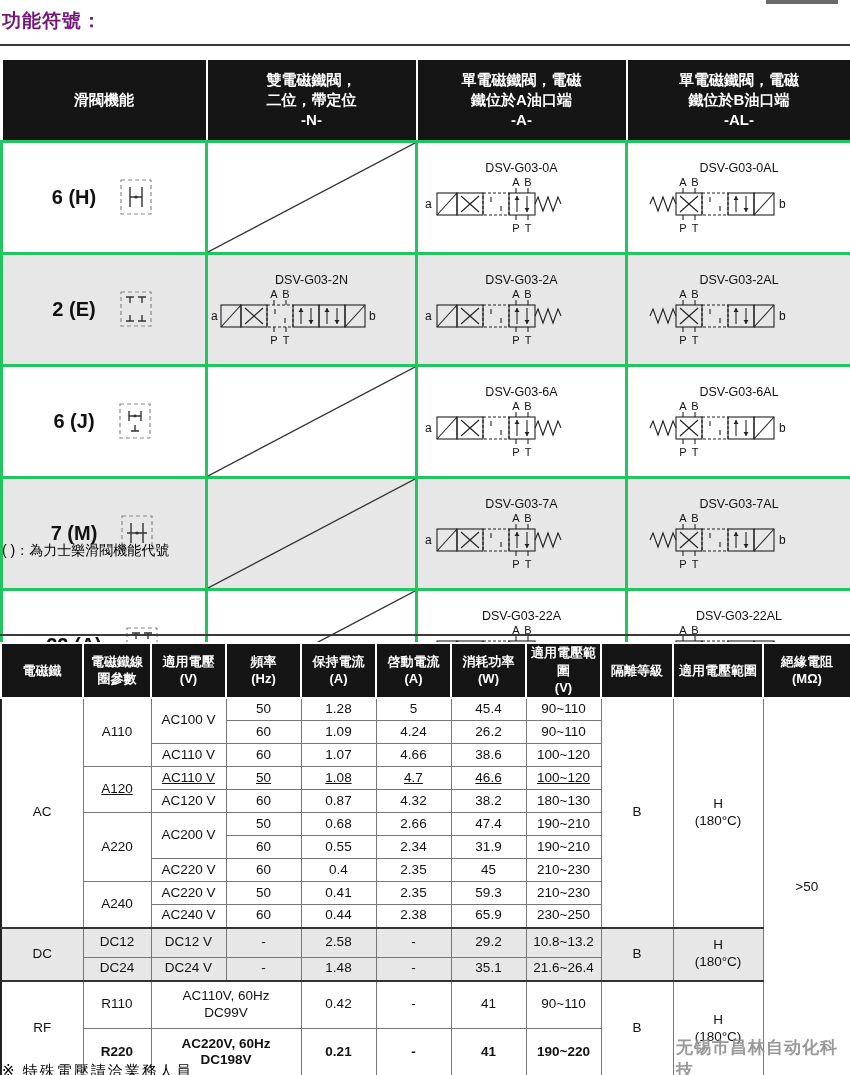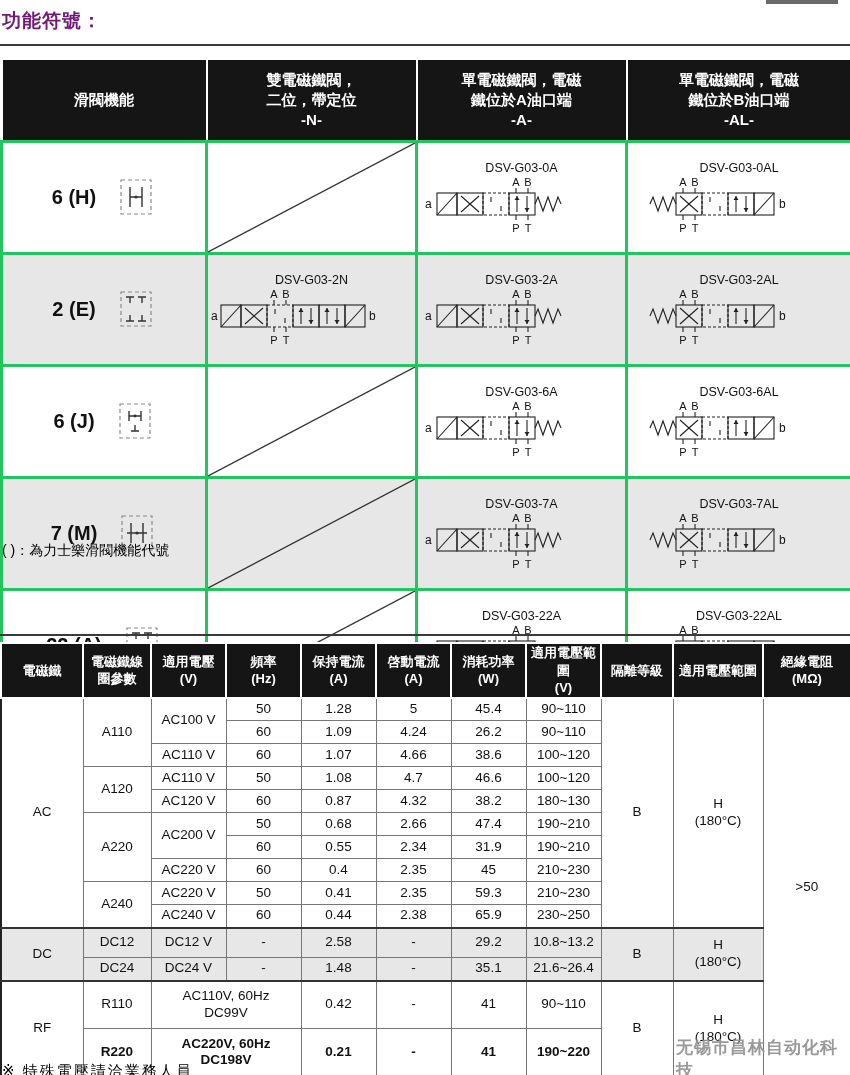--- a/index.html
+++ b/index.html
@@ -573,21 +573,21 @@
           <td class="">90~110</td>
         </tr>
         <tr style="height: 23px;">
           <td class="">AC110 V</td>
           <td class="">60</td>
           <td class="">1.07</td>
           <td class="">4.66</td>
           <td class="">38.6</td>
           <td class="">100~120</td>
         </tr>
-        <tr style="height: 23px;">
+        <tr style="height: 23px; text-decoration: underline;">
           <td rowspan="2" class="">A120</td>
           <td class="">AC110 V</td>
           <td class="">50</td>
           <td class="">1.08</td>
           <td class="">4.7</td>
           <td class="">46.6</td>
           <td class="">100~120</td>
         </tr>
         <tr style="height: 23px;">
           <td class="">AC120 V</td>

